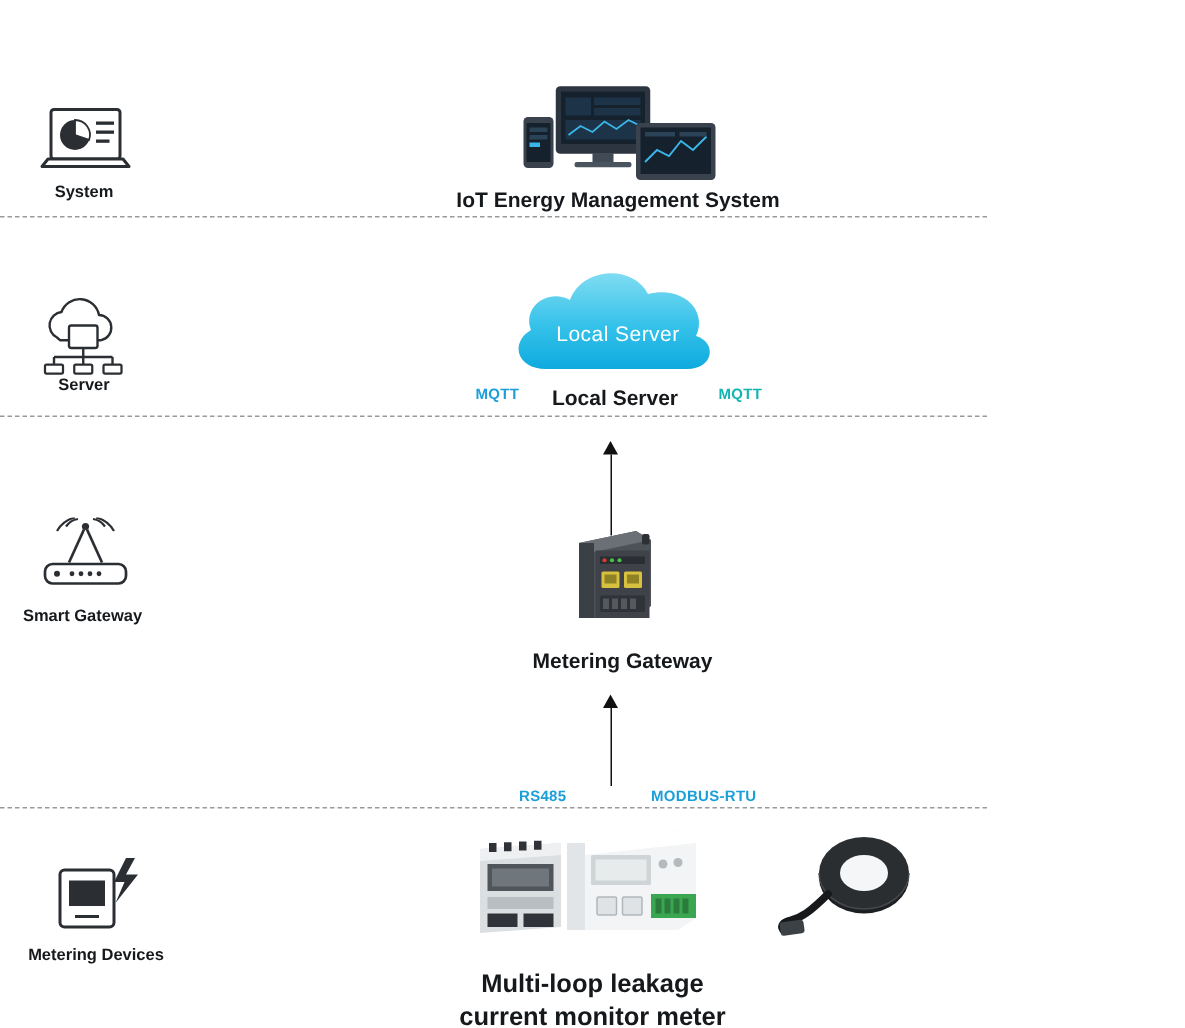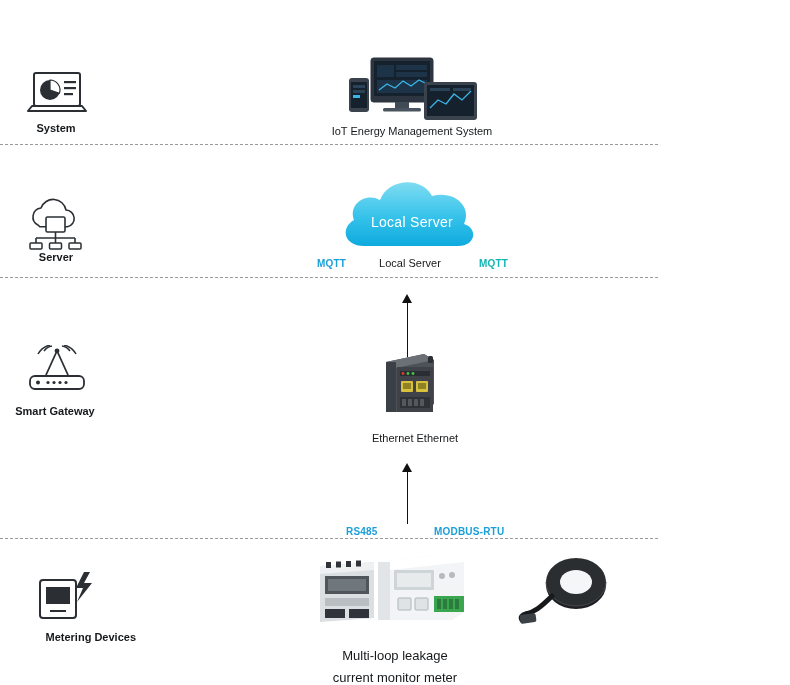--- a/index.html
+++ b/index.html
@@ -46,27 +46,27 @@
   .layer-icon {
     position: absolute;
     width: 70px;
     height: 56px;
   }
 
   
   .caption {
     position: absolute;
     text-align: center;
-    font-size: 11px;
-    font-weight: normal;
+    font-size: 14px;
+    font-weight: bold;
     color: #16191c;
   }
   .caption.big {
-    font-size: 13px;
-    font-weight: normal;
+    font-size: 17px;
+    font-weight: bold;
     line-height: 24px;
   }
   .proto {
     position: absolute;
     font-size: 10px;
     font-weight: bold;
     color: #1b9fd8;
     letter-spacing: .2px;
   }
   .proto.teal { color: #13b5b1; }
@@ -234,36 +234,36 @@
 
       <rect x="22" y="47" width="30" height="11" rx="1" fill="#2f3338"></rect>
       <rect x="24" y="49" width="4" height="7" fill="#55595e"></rect>
       <rect x="30" y="49" width="4" height="7" fill="#55595e"></rect>
       <rect x="36" y="49" width="4" height="7" fill="#55595e"></rect>
       <rect x="42" y="49" width="4" height="7" fill="#55595e"></rect>
 
       <rect x="50" y="6" width="5" height="7" rx="1.5" fill="#2c3035"></rect>
     </svg>
   </div>
-  <div class="caption" style="left:330px; top:392px; width:170px;">Ethernet Ethernet</div>
+  <div class="caption" style="left:330px; top:392px; width:170px;">Metering Gateway</div>
 
   <div class="arrow-line" style="left:407px; top:432px; height:52px;"></div>
   <div class="arrow-head" style="left:402px; top:423px;"></div>
   <div class="proto" style="left:346px; top:486px;">RS485</div>
   <div class="proto" style="left:434px; top:486px;">MODBUS-RTU</div>
 
   <div class="layer-icon" style="left:32px; top:528px;">
     <svg width="70" height="56" viewBox="0 0 70 56">
       <rect x="8" y="12" width="36" height="38" rx="3" fill="none" stroke="#2b2f33" stroke-width="2"></rect>
       <rect x="14" y="19" width="24" height="17" fill="#2b2f33"></rect>
       <line x1="18" y1="43" x2="34" y2="43" stroke="#2b2f33" stroke-width="2"></line>
       <path d="M52 4 L44 20 L51 20 L45 34 L60 15 L52 15 L58 4 Z" fill="#2b2f33"></path>
     </svg>
   </div>
-  <div class="layer-label" style="left:16px; top:591px;text-align:right;">Metering Devices</div>
+  <div class="layer-label" style="left:4px; top:591px;">Metering Devices</div>
 
   <div class="dev-img" style="left:316px; top:510px;">
     <svg width="152" height="78" viewBox="0 0 152 78">
 
       <path d="M4 16 L58 12 L58 68 L4 72 Z" fill="#dcdfe1"></path>
       <path d="M4 16 L58 12 L58 20 L4 24 Z" fill="#eef0f1"></path>
       <rect x="9" y="26" width="44" height="18" fill="#4f555b"></rect>
       <rect x="12" y="29" width="38" height="12" fill="#6f767c"></rect>
       <rect x="9" y="48" width="44" height="8" fill="#b9bec2"></rect>
       <rect x="9" y="59" width="20" height="9" fill="#30343a"></rect>

